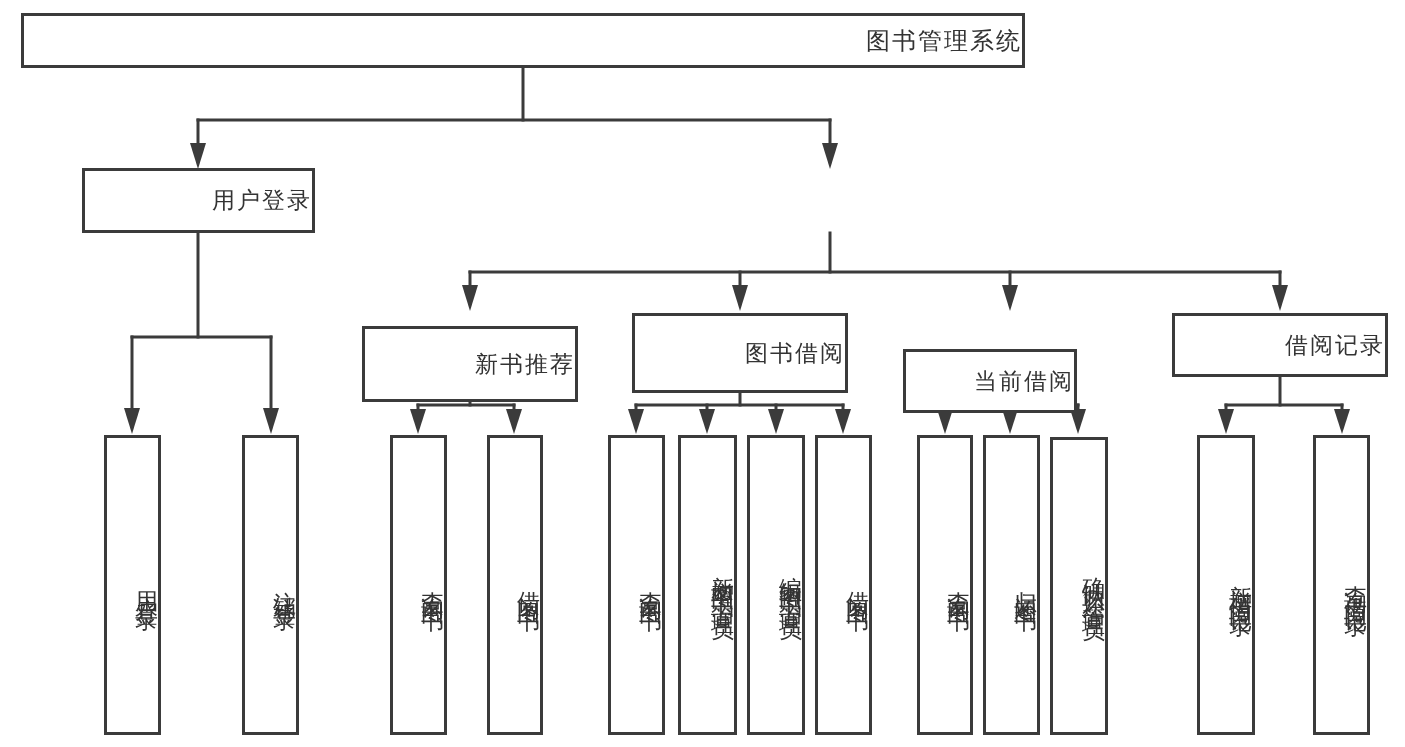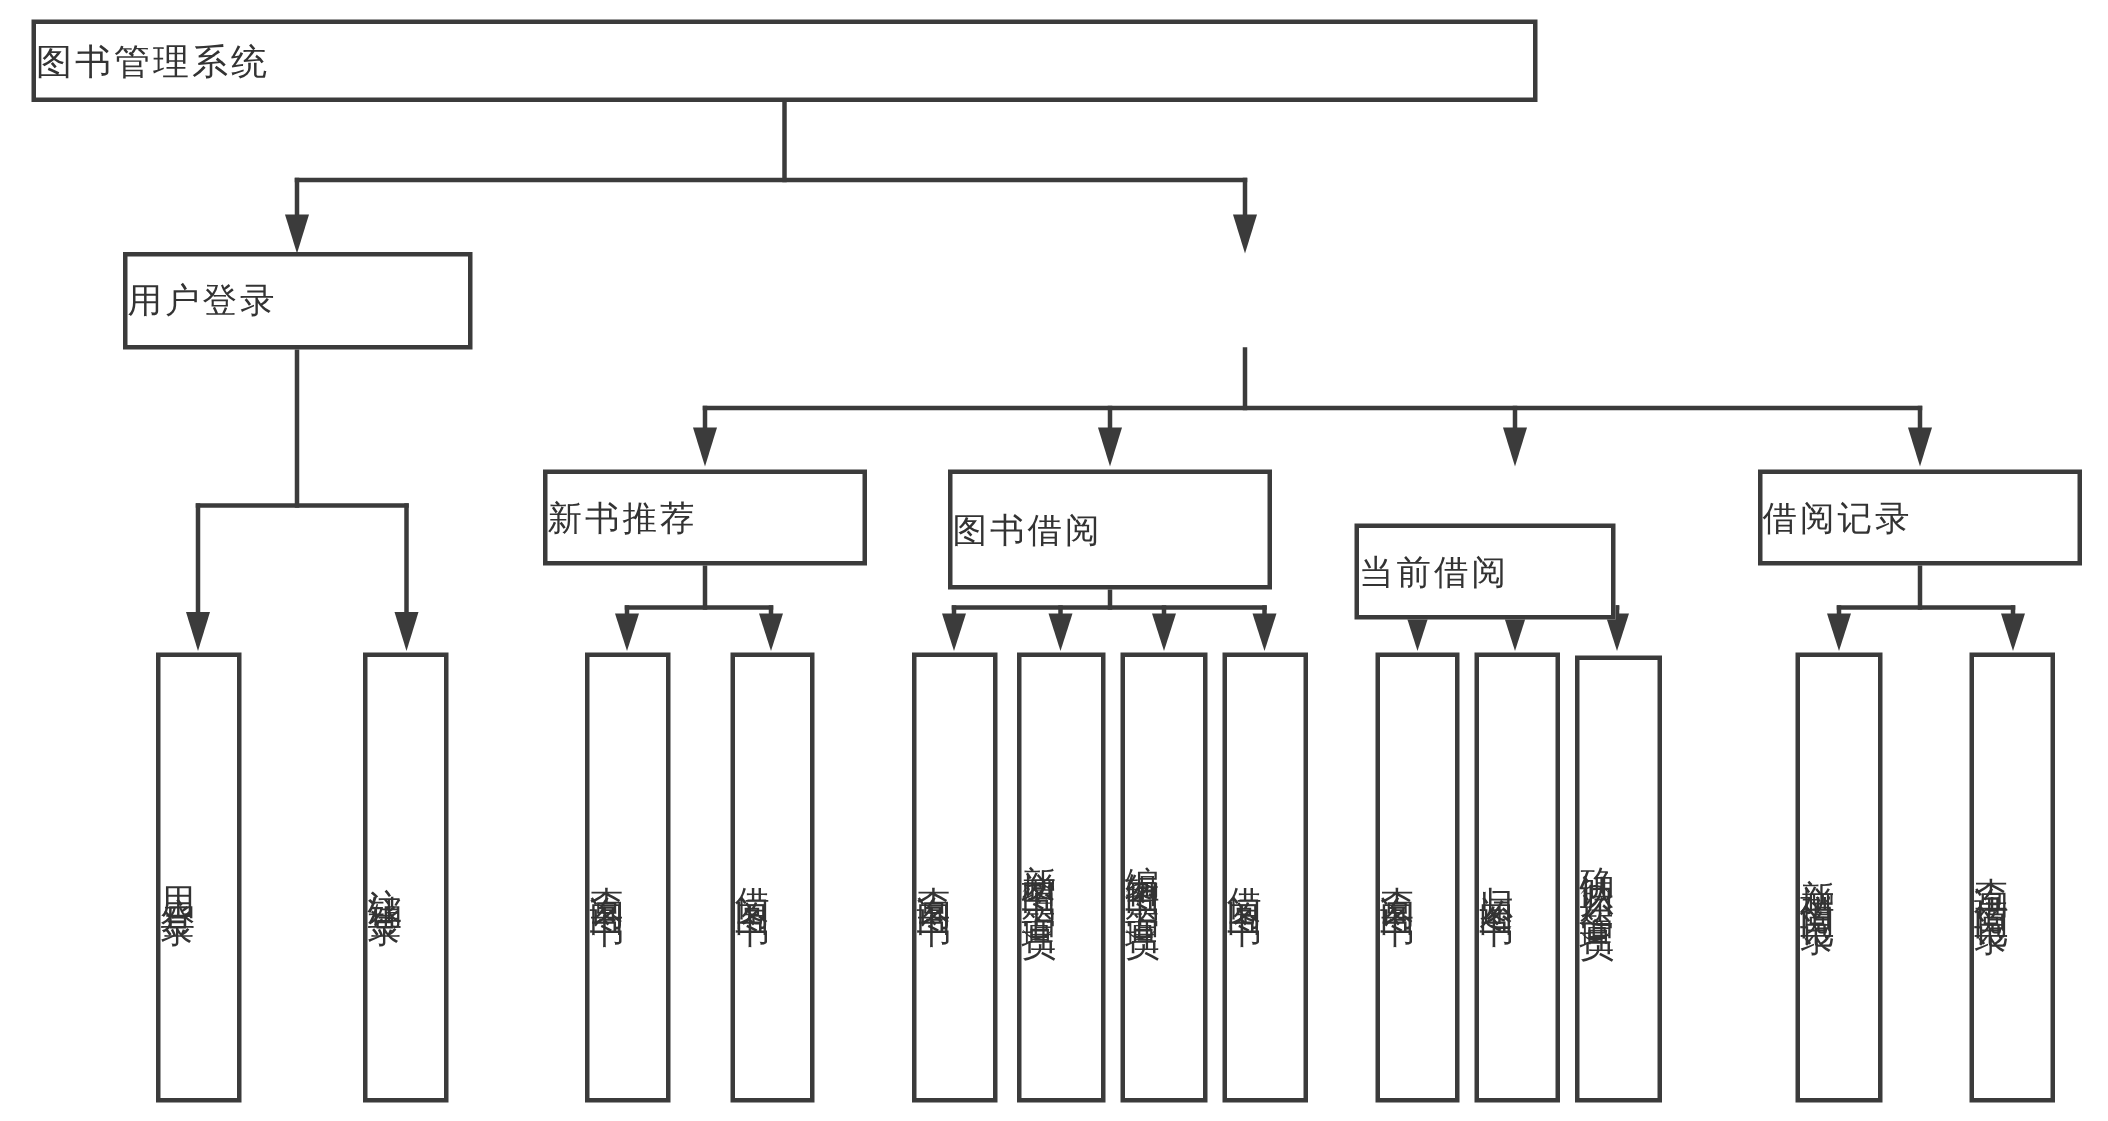--- a/index.html
+++ b/index.html
@@ -15,21 +15,21 @@
     background:#ffffff;
     overflow:hidden;
   }
   .connectors{position:absolute;left:0;top:0;z-index:0;}
   .connectors line{stroke:var(--line);stroke-width:3;stroke-linecap:square;}
   .connectors polygon{fill:var(--line);}
   .node{
     position:absolute;
     background:#ffffff;
     border:3px solid var(--line);
-    display:flex;align-items:center;justify-content:flex-start;
+    display:flex;align-items:center;justify-content:flex-end;
     color:var(--text);
     z-index:1;
   }
   .node .h-label{
     font-size:23px;
     letter-spacing:2px;
     white-space:nowrap;
   }
   .node-root .h-label{font-size:24px;}
   .node .v-label{
@@ -131,21 +131,21 @@
   </svg>
 
   <div class="node node-root" style="left:21px;top:13px;width:1004px;height:55px;">
     <span class="h-label">图书管理系统</span>
   </div>
 
   <div class="node" style="left:82px;top:168px;width:233px;height:65px;">
     <span class="h-label">用户登录</span>
   </div>
 
-  <div class="node" style="left:362px;top:313px;width:216px;height:64px;">
+  <div class="node" style="left:362px;top:326px;width:216px;height:76px;">
     <span class="h-label">新书推荐</span>
   </div>
   <div class="node" style="left:632px;top:313px;width:216px;height:80px;">
     <span class="h-label">图书借阅</span>
   </div>
   <div class="node" style="left:903px;top:313px;width:174px;height:64px;margin-top:36px;">
     <span class="h-label">当前借阅</span>
   </div>
   <div class="node" style="left:1172px;top:313px;width:216px;height:64px;">
     <span class="h-label">借阅记录</span>

